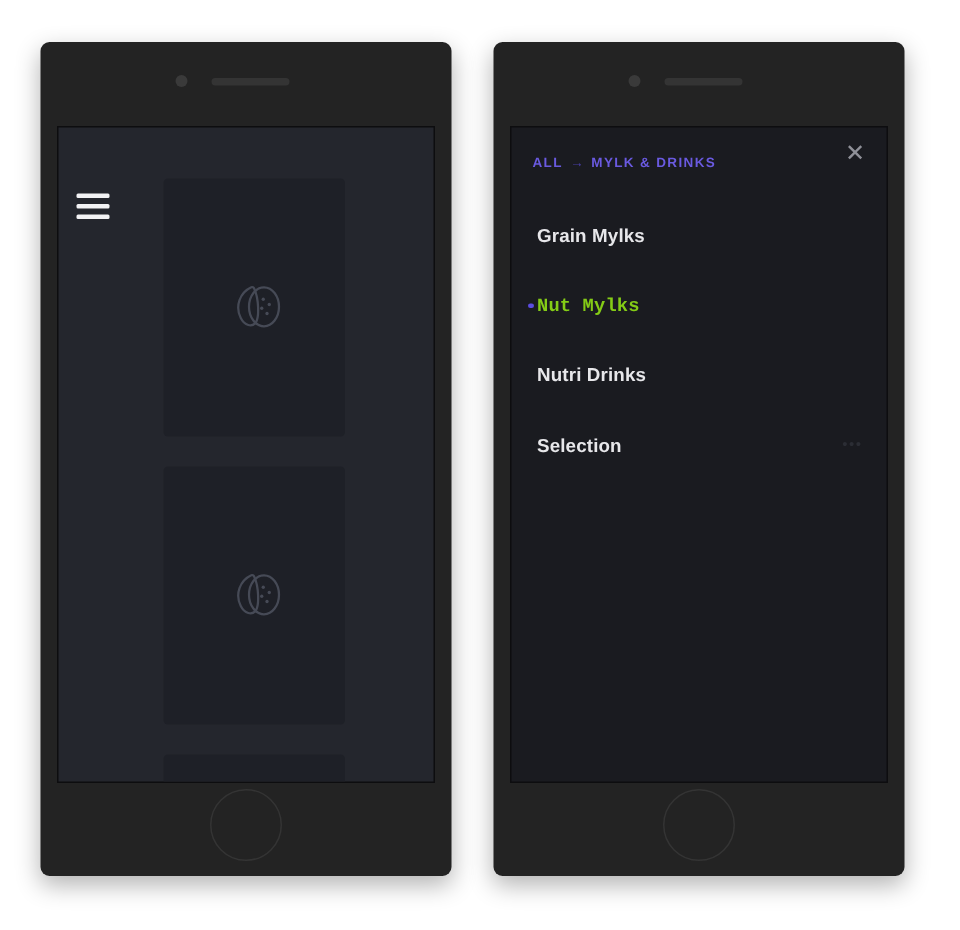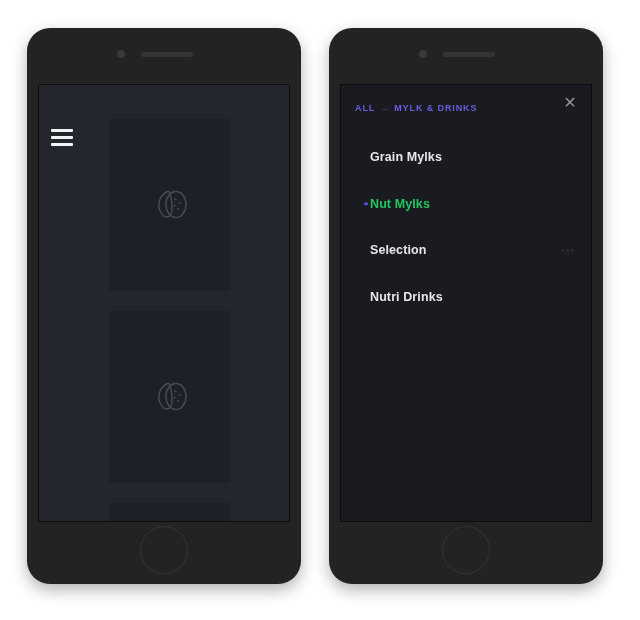--- a/index.html
+++ b/index.html
@@ -18,21 +18,21 @@
   .stage {
     position: absolute;
     inset: 0;
     background: #ffffff;
   }
 
   
   .phone {
     position: absolute;
     background: #232323;
-    border-radius: 23px;
+    border-radius: 6px;
     box-shadow: 0 6px 16px rgba(0,0,0,0.30);
   }
   .phone.left  { left: 27px;  top: 28px; width: 274px; height: 556px; }
   .phone.right { left: 329px; top: 28px; width: 274px; height: 556px; }
 
   .camera-dot {
     position: absolute;
     top: 22px;
     left: 90px;
     width: 8px;
@@ -153,21 +153,21 @@
     color: #8f9098;
     font-size: 16px;
     line-height: 18px;
     text-align: center;
     font-family: "Liberation Sans", sans-serif;
     cursor: pointer;
   }
 
   .menu-list {
     position: absolute;
-    left: 15px;
+    left: 3px;
     top: 49px;
     right: 0;
     list-style: none;
     margin: 0;
     padding: 0;
     text-align: center;
   }
   .menu-item {
     position: relative;
     height: 46.5px;
@@ -175,21 +175,21 @@
     align-items: center;
     padding-left: 14px;
     box-sizing: border-box;
   }
   .menu-label {
     font-size: 12.5px;
     font-weight: bold;
     color: #e7e7ea;
     letter-spacing: 0.1px;
   }
-  .menu-item.active .menu-label { color: #22c55e; }
+  .menu-item.active .menu-label { color: #84cc16; font-family: Liberation Mono, monospace; }
   .menu-item .bullet {
     position: absolute;
     left: 8px;
     top: 50%;
     transform: translateY(-50%);
     width: 3.5px;
     height: 3.5px;
     border-radius: 50%;
     background: #5b4ce0;
     opacity: 0;
@@ -282,30 +282,30 @@
 
 
           <li class="menu-item active">
             <span class="bullet"></span>
             <span class="menu-label">Nut Mylks</span>
             <span class="more-dots"></span>
           </li>
 
           <li class="menu-item">
             <span class="bullet"></span>
+            <span class="menu-label">Nutri Drinks</span>
+            <span class="more-dots"></span>
+          </li>
+
+          <li class="menu-item">
+            <span class="bullet"></span>
             <span class="menu-label">Selection</span>
             <span class="more-dots">•••</span>
           </li>
 
-          <li class="menu-item">
-            <span class="bullet"></span>
-            <span class="menu-label">Nutri Drinks</span>
-            <span class="more-dots"></span>
-          </li>
-
         </ul>
       </div>
     </div>
 
     <div class="home-button"></div>
   </div>
 
 </div>
 
 </body></html>

